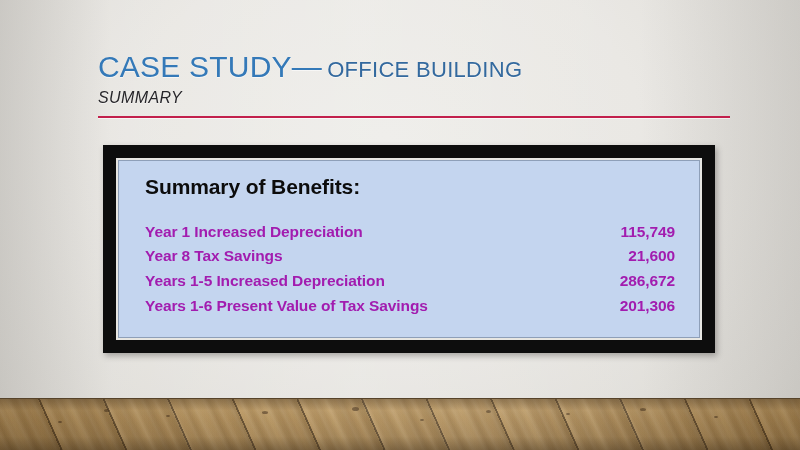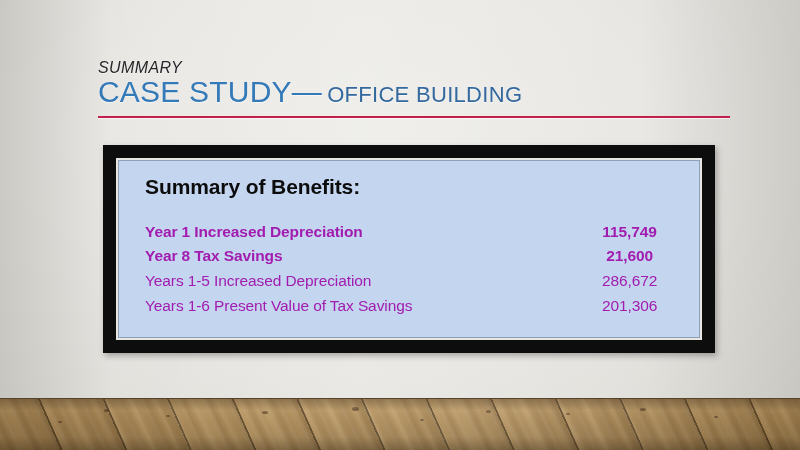--- a/index.html
+++ b/index.html
@@ -100,23 +100,23 @@
   }
   table#benefits-table td {
     font-size:15.5px;
     color:#a21caf;
     padding:2.5px 0;
     line-height:1.28;
     letter-spacing:-.1px;
     white-space:nowrap;
   }
   td.label-cell { text-align:left; }
-  td.value-cell { text-align:center; padding-right:4px; }
+  td.value-cell { text-align:right; padding-right:4px; }
   tr.bold-row td { font-weight:bold; }
-  tr.normal-row td { font-weight:400; }
+  tr.normal-row td { font-weight:700; }
 
   
   #floor {
     position:absolute; left:0; top:398px;
     width:800px; height:52px;
     background:linear-gradient(180deg,#b08f5c 0%,#a8854f 40%,#9b7a48 100%);
     overflow:hidden;
     border-top:1px solid #56432a;
   }
   #floor-planks {
@@ -162,24 +162,24 @@
   }
 </style>
 </head>
 <body>
 
 <div id="slide">
 
   <div id="wall-shade"></div>
 
   <div id="title-block">
-    <div id="subtitle">SUMMARY</div>
     <div id="title-line">
       <span id="title-main">CASE STUDY</span><span id="title-dash">—</span><span id="title-sub-inline"> OFFICE BUILDING</span>
     </div>
+    <div id="subtitle">SUMMARY</div>
   </div>
   <div id="title-rule"></div>
 
   <div id="summary-box">
     <div id="summary-box-inner-rim">
       <div id="summary-box-fill">
 
         <div id="box-heading">Summary of Benefits:</div>
 
         <table id="benefits-table">

